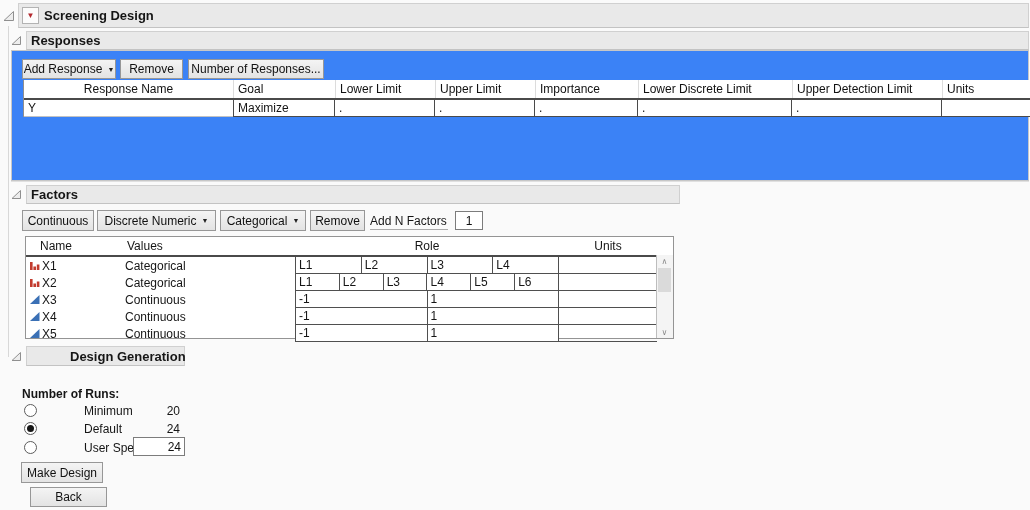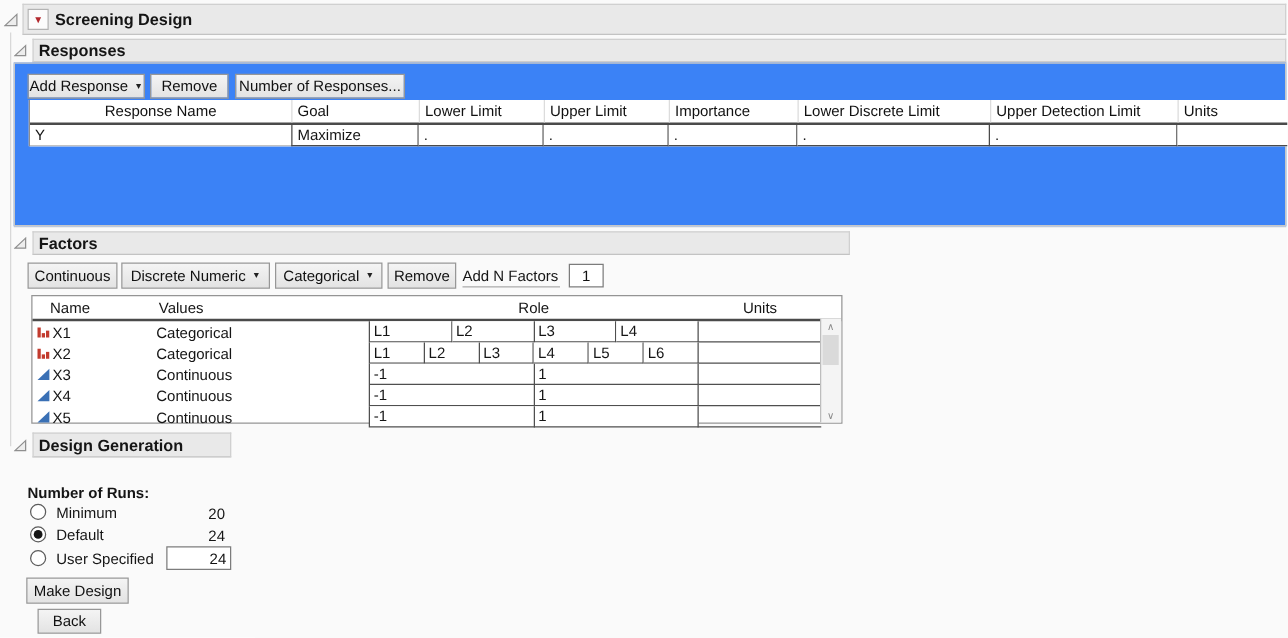--- a/index.html
+++ b/index.html
@@ -81,21 +81,21 @@
     position:absolute; right:0; top:18px; bottom:0; width:16px;
     background:#f4f4f4; border-left:1px solid #bdbdbd;
   }
   .fsbar .arrow {
     position:absolute; left:0; width:15px; height:12px; color:#8a8a8a;
     font-size:8px; display:flex; align-items:center; justify-content:center;
   }
   .fsbar .thumb { position:absolute; left:1px; top:13px; width:13px; height:24px; background:#dadada; }
 
   
-  .radio-row { display:flex; height:15px; }
+  .radio-row { display:flex; align-items:center; height:15px;gap:39px; }
   .radio {
     width:13px; height:13px; border:1px solid #5c5c5c; border-radius:50%;
     background:#fff; box-sizing:border-box; flex:none;
   }
   .radio.sel::after { content:""; display:block; width:7px; height:7px; margin:2px; background:#161616; border-radius:50%; }
   .radio-label { margin-left:8px; font-size:12px; }
   .runval { text-align:right; font-size:12px; }
   .bold { font-weight:bold; font-size:12px; }
 </style>
 </head>
@@ -284,21 +284,21 @@
     <div class="fsbar">
       <div class="arrow" style="top:0;">∧</div>
       <div class="thumb"></div>
       <div class="arrow" style="bottom:0;">∨</div>
     </div>
   </div>
 
   <svg class="abs" style="left:11px; top:351px;" width="11" height="11">
     <path d="M9.5,1.5 L9.5,9.5 L1,9.5 Z" fill="#ededed" stroke="#8f8f8f" stroke-width="1"></path>
   </svg>
-  <div class="abs bar" style="left:26px; top:346px; width:159px; height:20px;">
+  <div class="abs bar" style="left:26px; top:346px; width:159px; height:20px;padding-left:39px;">
     <span class="title" style="margin-left:4px;">Design Generation</span>
   </div>
 
   <div class="abs bold" style="left:22px; top:387px;">Number of Runs:</div>
 
   <div class="abs radio-row" style="left:24px; top:403px;">
     <span class="radio"></span>
     <span class="radio-label">Minimum</span>
   </div>
   <div class="abs runval" style="left:130px; top:404px; width:50px;">20</div>
@@ -311,17 +311,17 @@
 
   <div class="abs radio-row" style="left:24px; top:440px;">
     <span class="radio"></span>
     <span class="radio-label">User Specified</span>
   </div>
   <input class="finput" style="left: 133px; top: 437px; width: 52px; height: 19px; text-align: right;" value="24">
 
   <div class="btn" style="left:21px; top:462px; width:82px; height:21px;">
     <span>Make Design</span>
   </div>
-  <div class="btn" style="left:30px; top:487px; width:51px; height:20px;">
+  <div class="btn" style="left:30px; top:487px; width:77px; height:20px;">
     <span>Back</span>
   </div>
 
 </div>
 
 </body></html>

